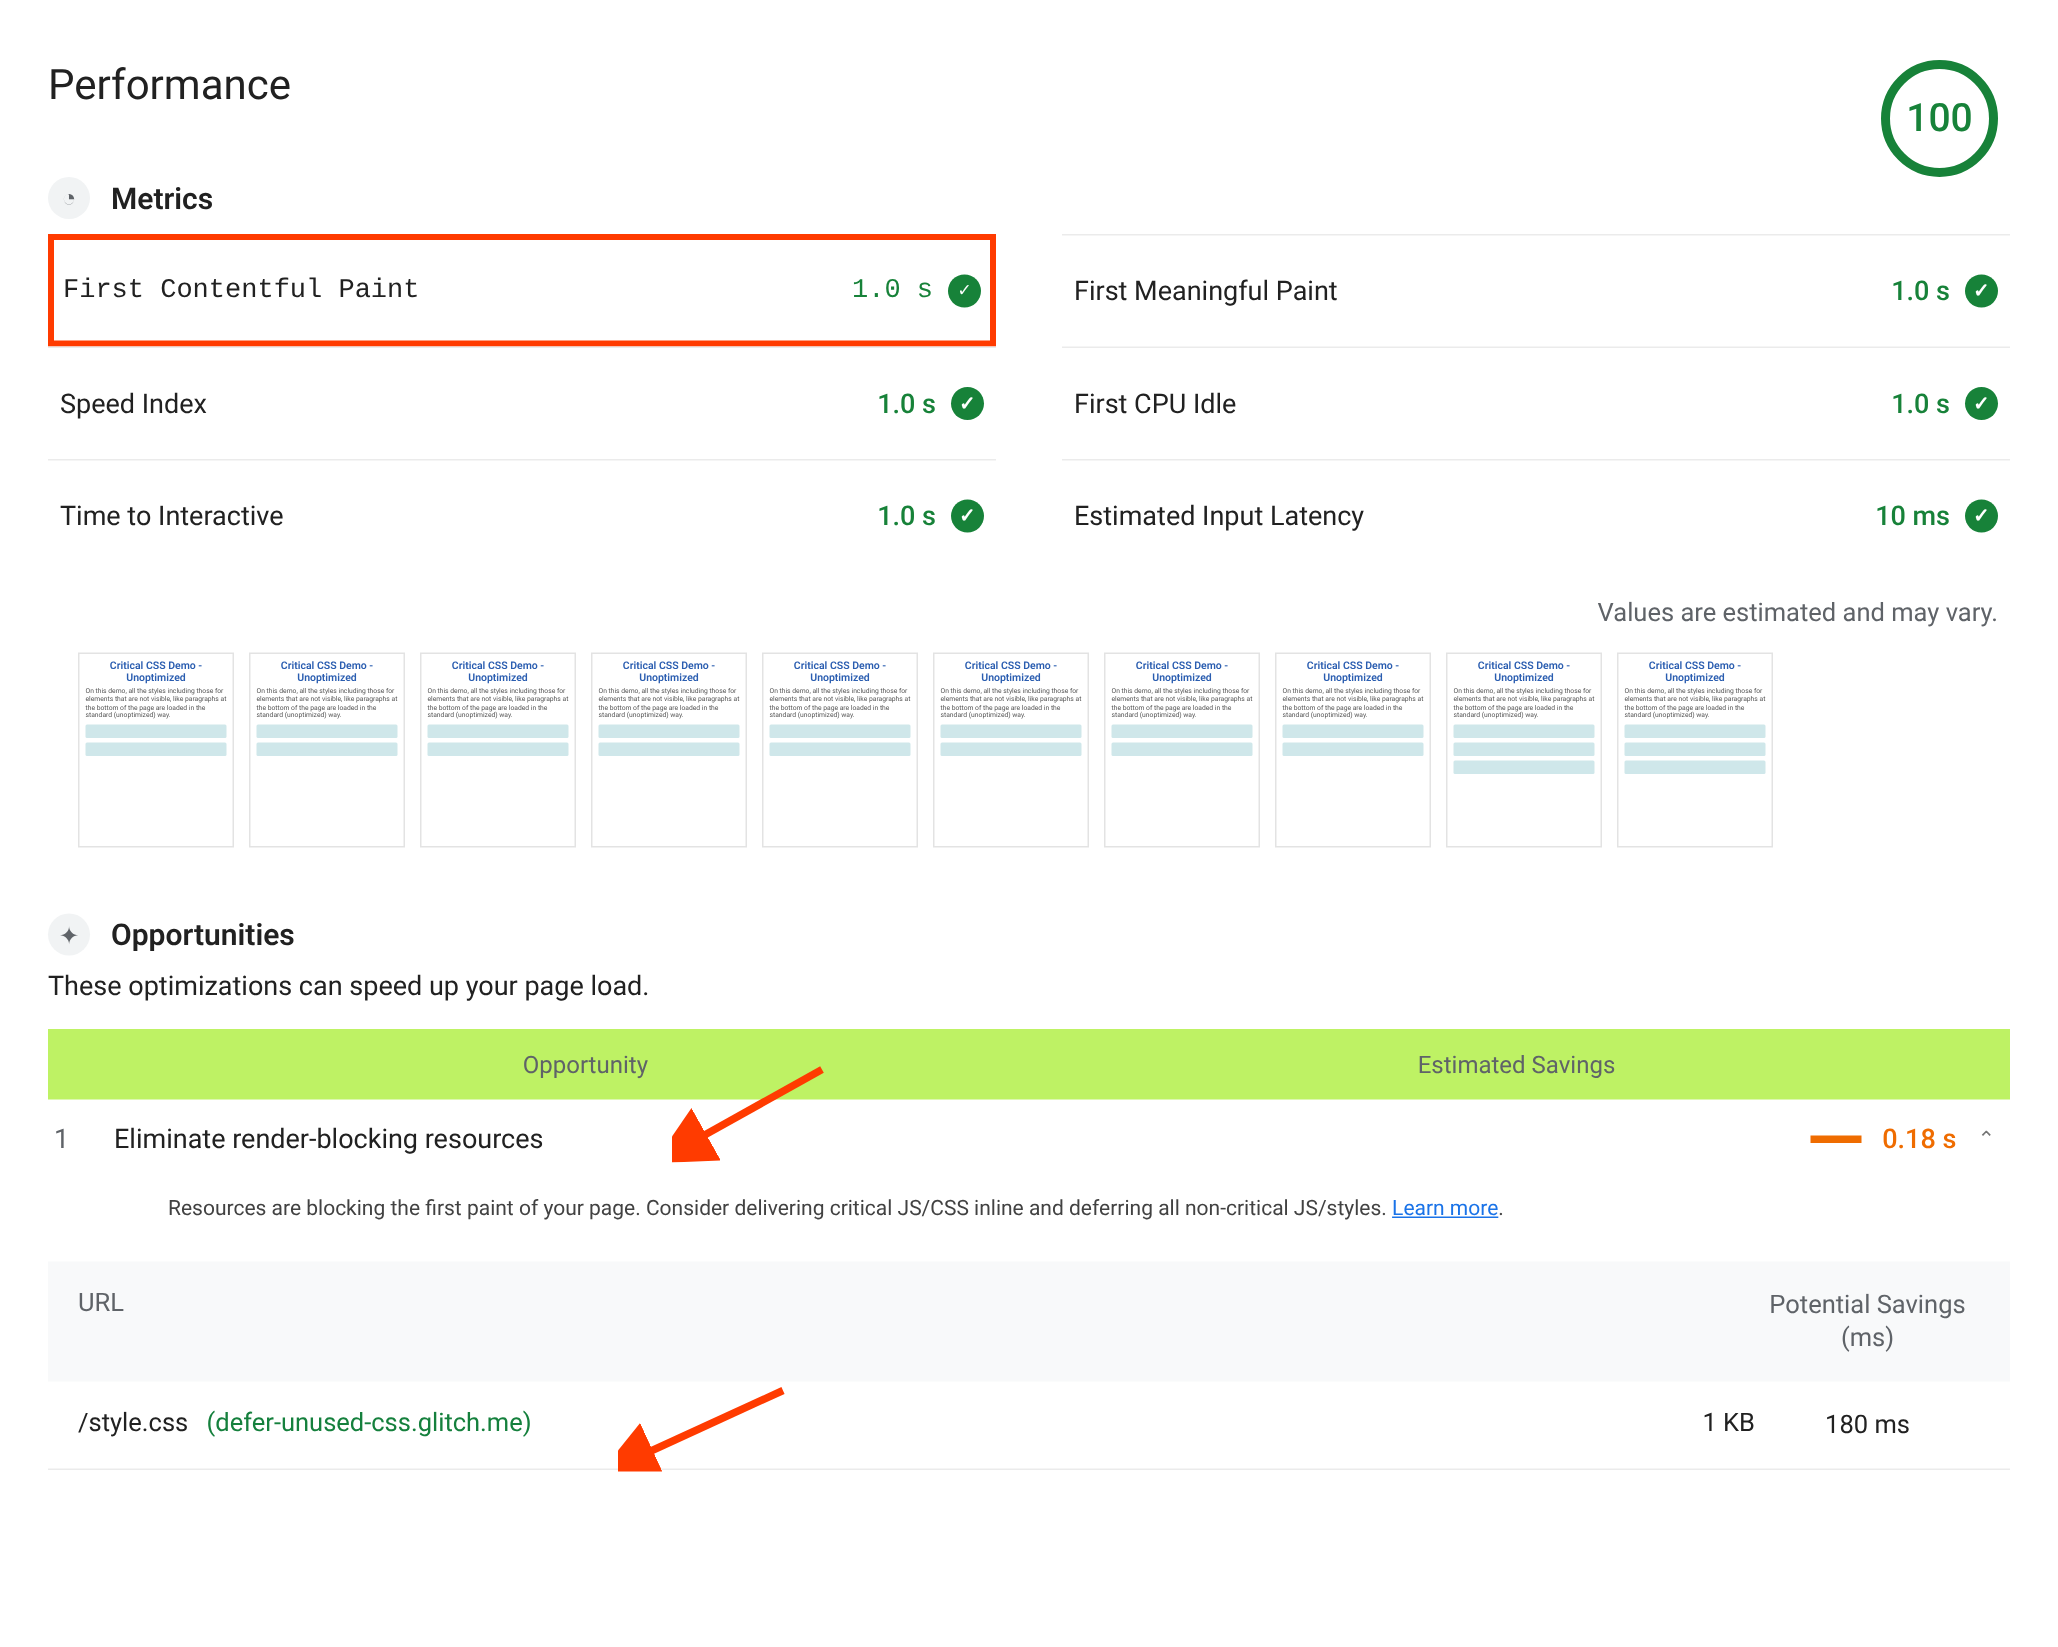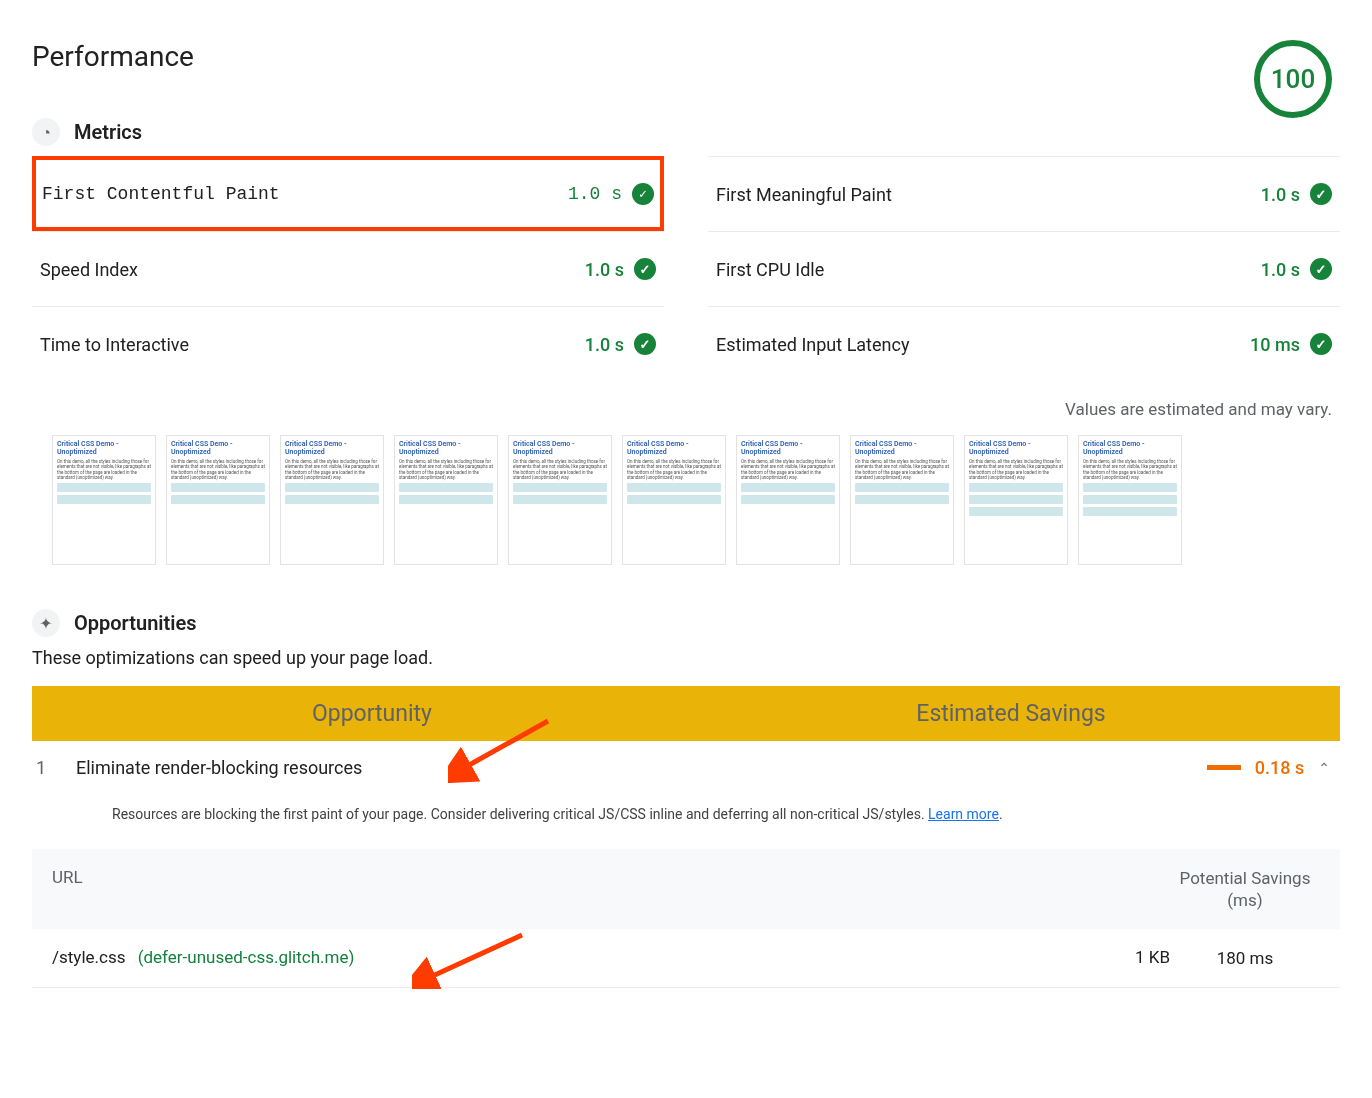--- a/index.html
+++ b/index.html
@@ -114,20 +114,21 @@
     height: 130px;
     border: 1px solid #e3e3e3;
     background: #fff;
     padding: 4px;
     overflow: hidden;
   }
   .frame-title {
     font-size: 7px;
     color: #2a5db0;
     font-weight: 600;
+    text-align: center;
     line-height: 1.2;
   }
   .frame-body {
     font-size: 4.5px;
     color: #555;
     line-height: 1.2;
     margin-top: 2px;
   }
   .frame-bar {
     height: 9px;
@@ -136,24 +137,24 @@
     border-radius: 1px;
   }
   .opportunities-section { margin-top: 44px; }
   .opp-desc {
     font-size: 18px;
     color: #212121;
     margin: 10px 0 18px 0;
   }
   .opp-header {
     display: flex;
-    background: #eab308;
+    background: #bef264;
     padding: 14px 20px;
     color: #5f6368;
-    font-size: 23px;
+    font-size: 16px;
   }
   .opp-col-name { flex: 0 0 400px; text-align: right; padding-right: 20px; }
   .opp-col-savings { flex: 1; text-align: center; padding-left: 250px;}
   .opp-row {
     display: flex;
     align-items: center;
     padding: 16px 10px 16px 4px;
     font-size: 18px;
     position: relative;
   }

